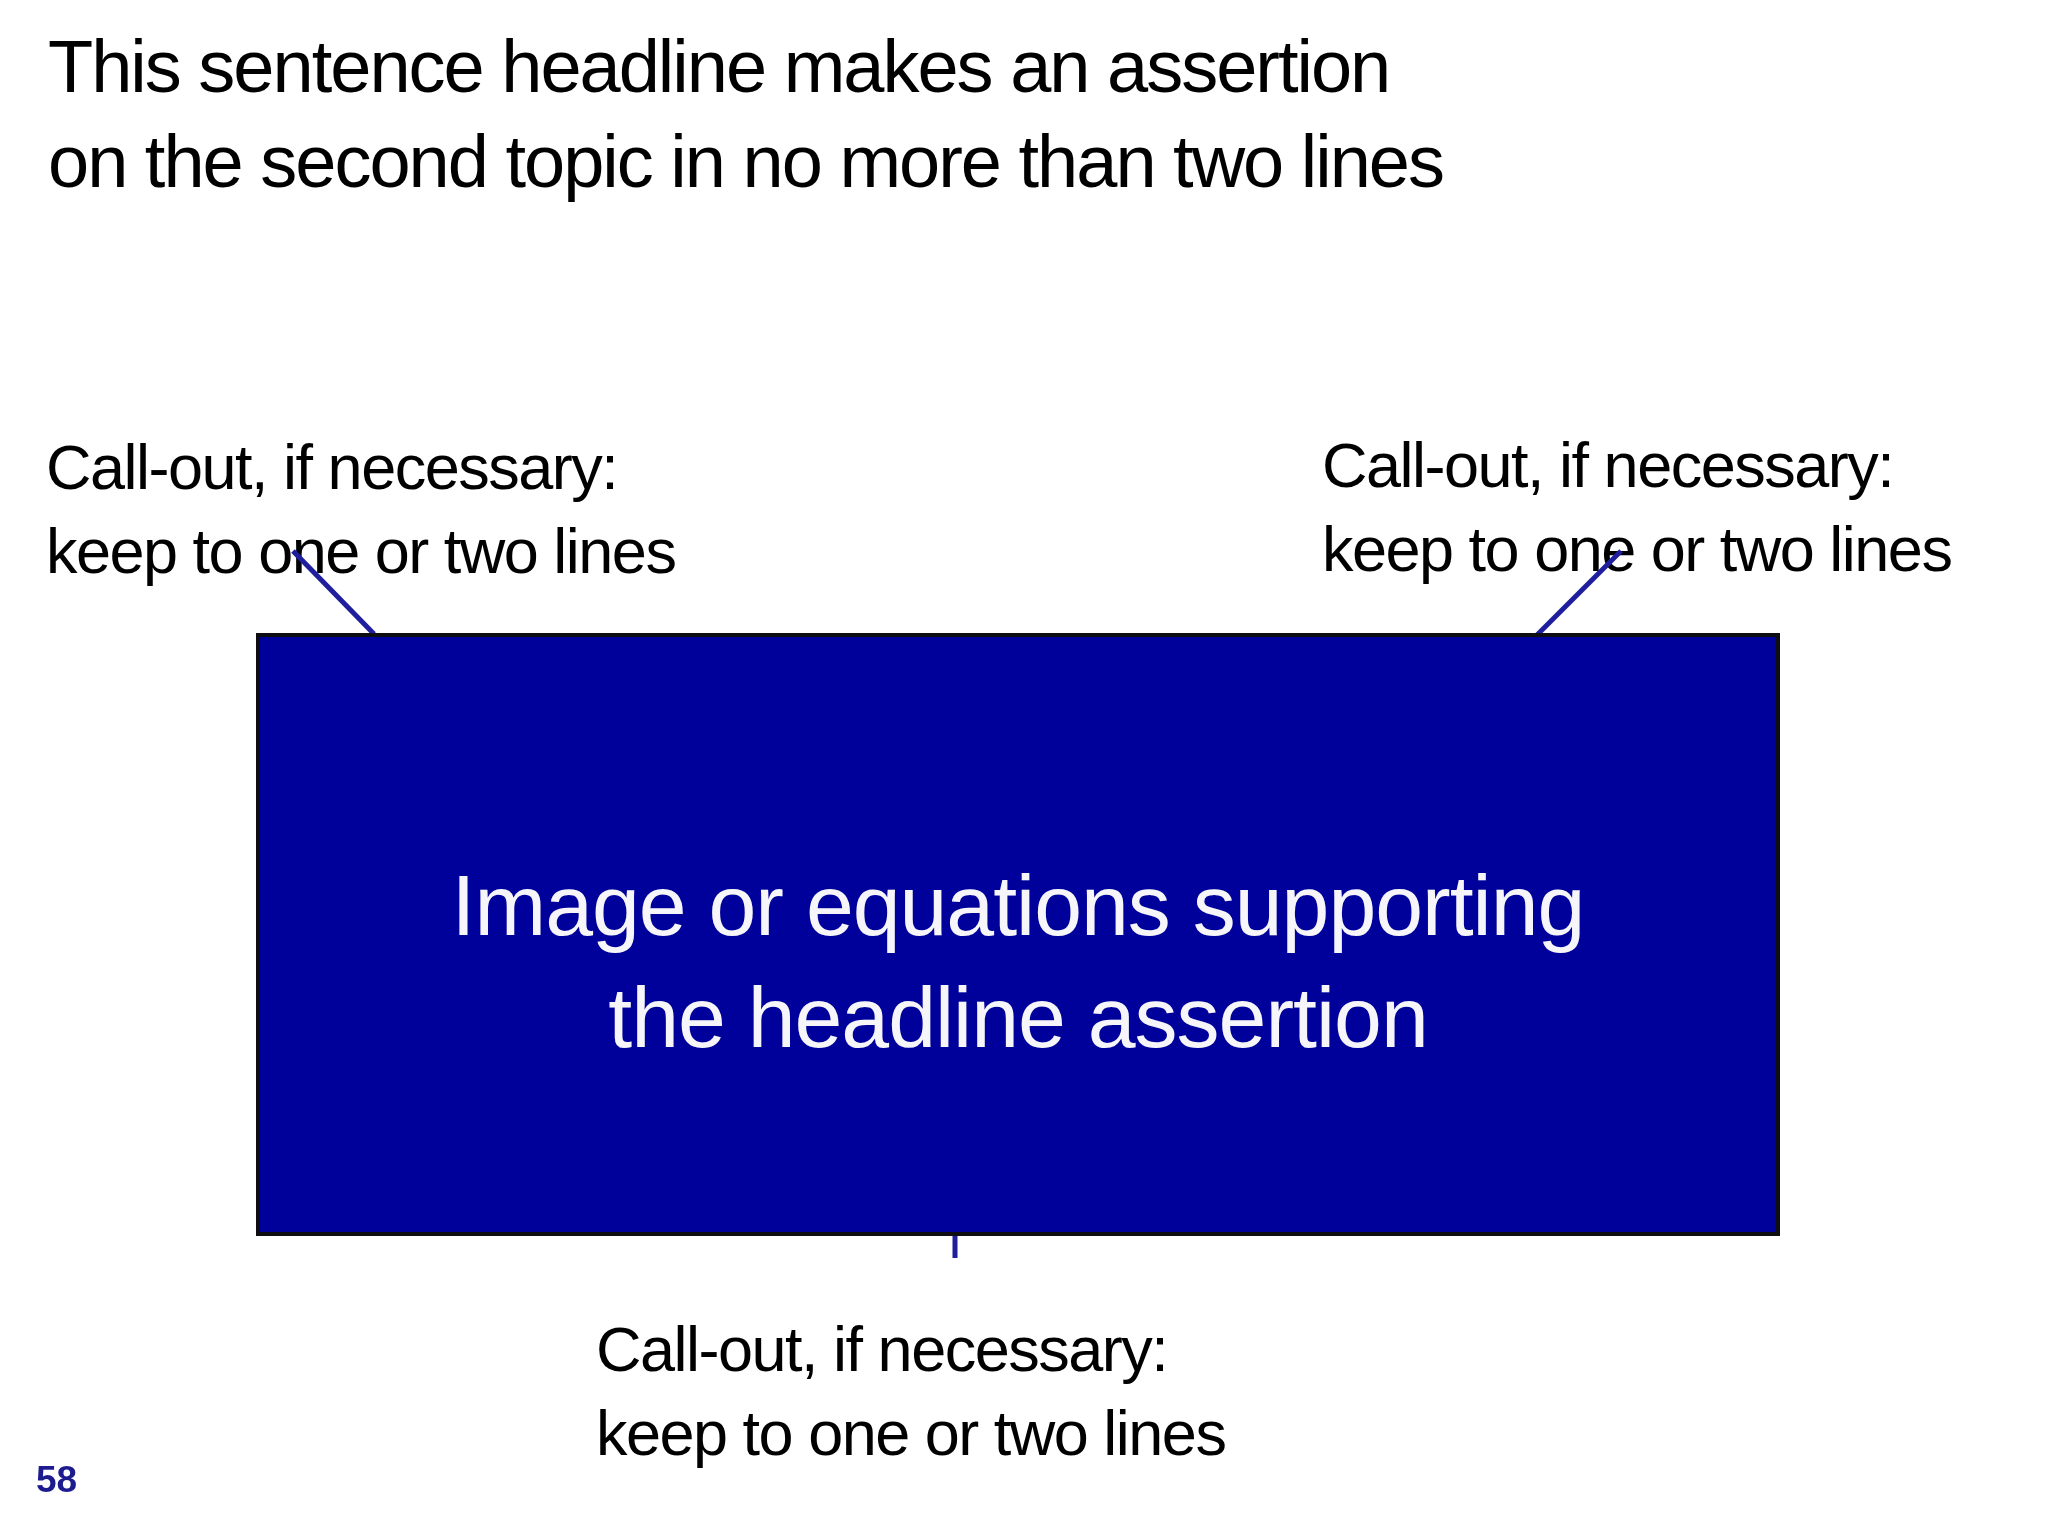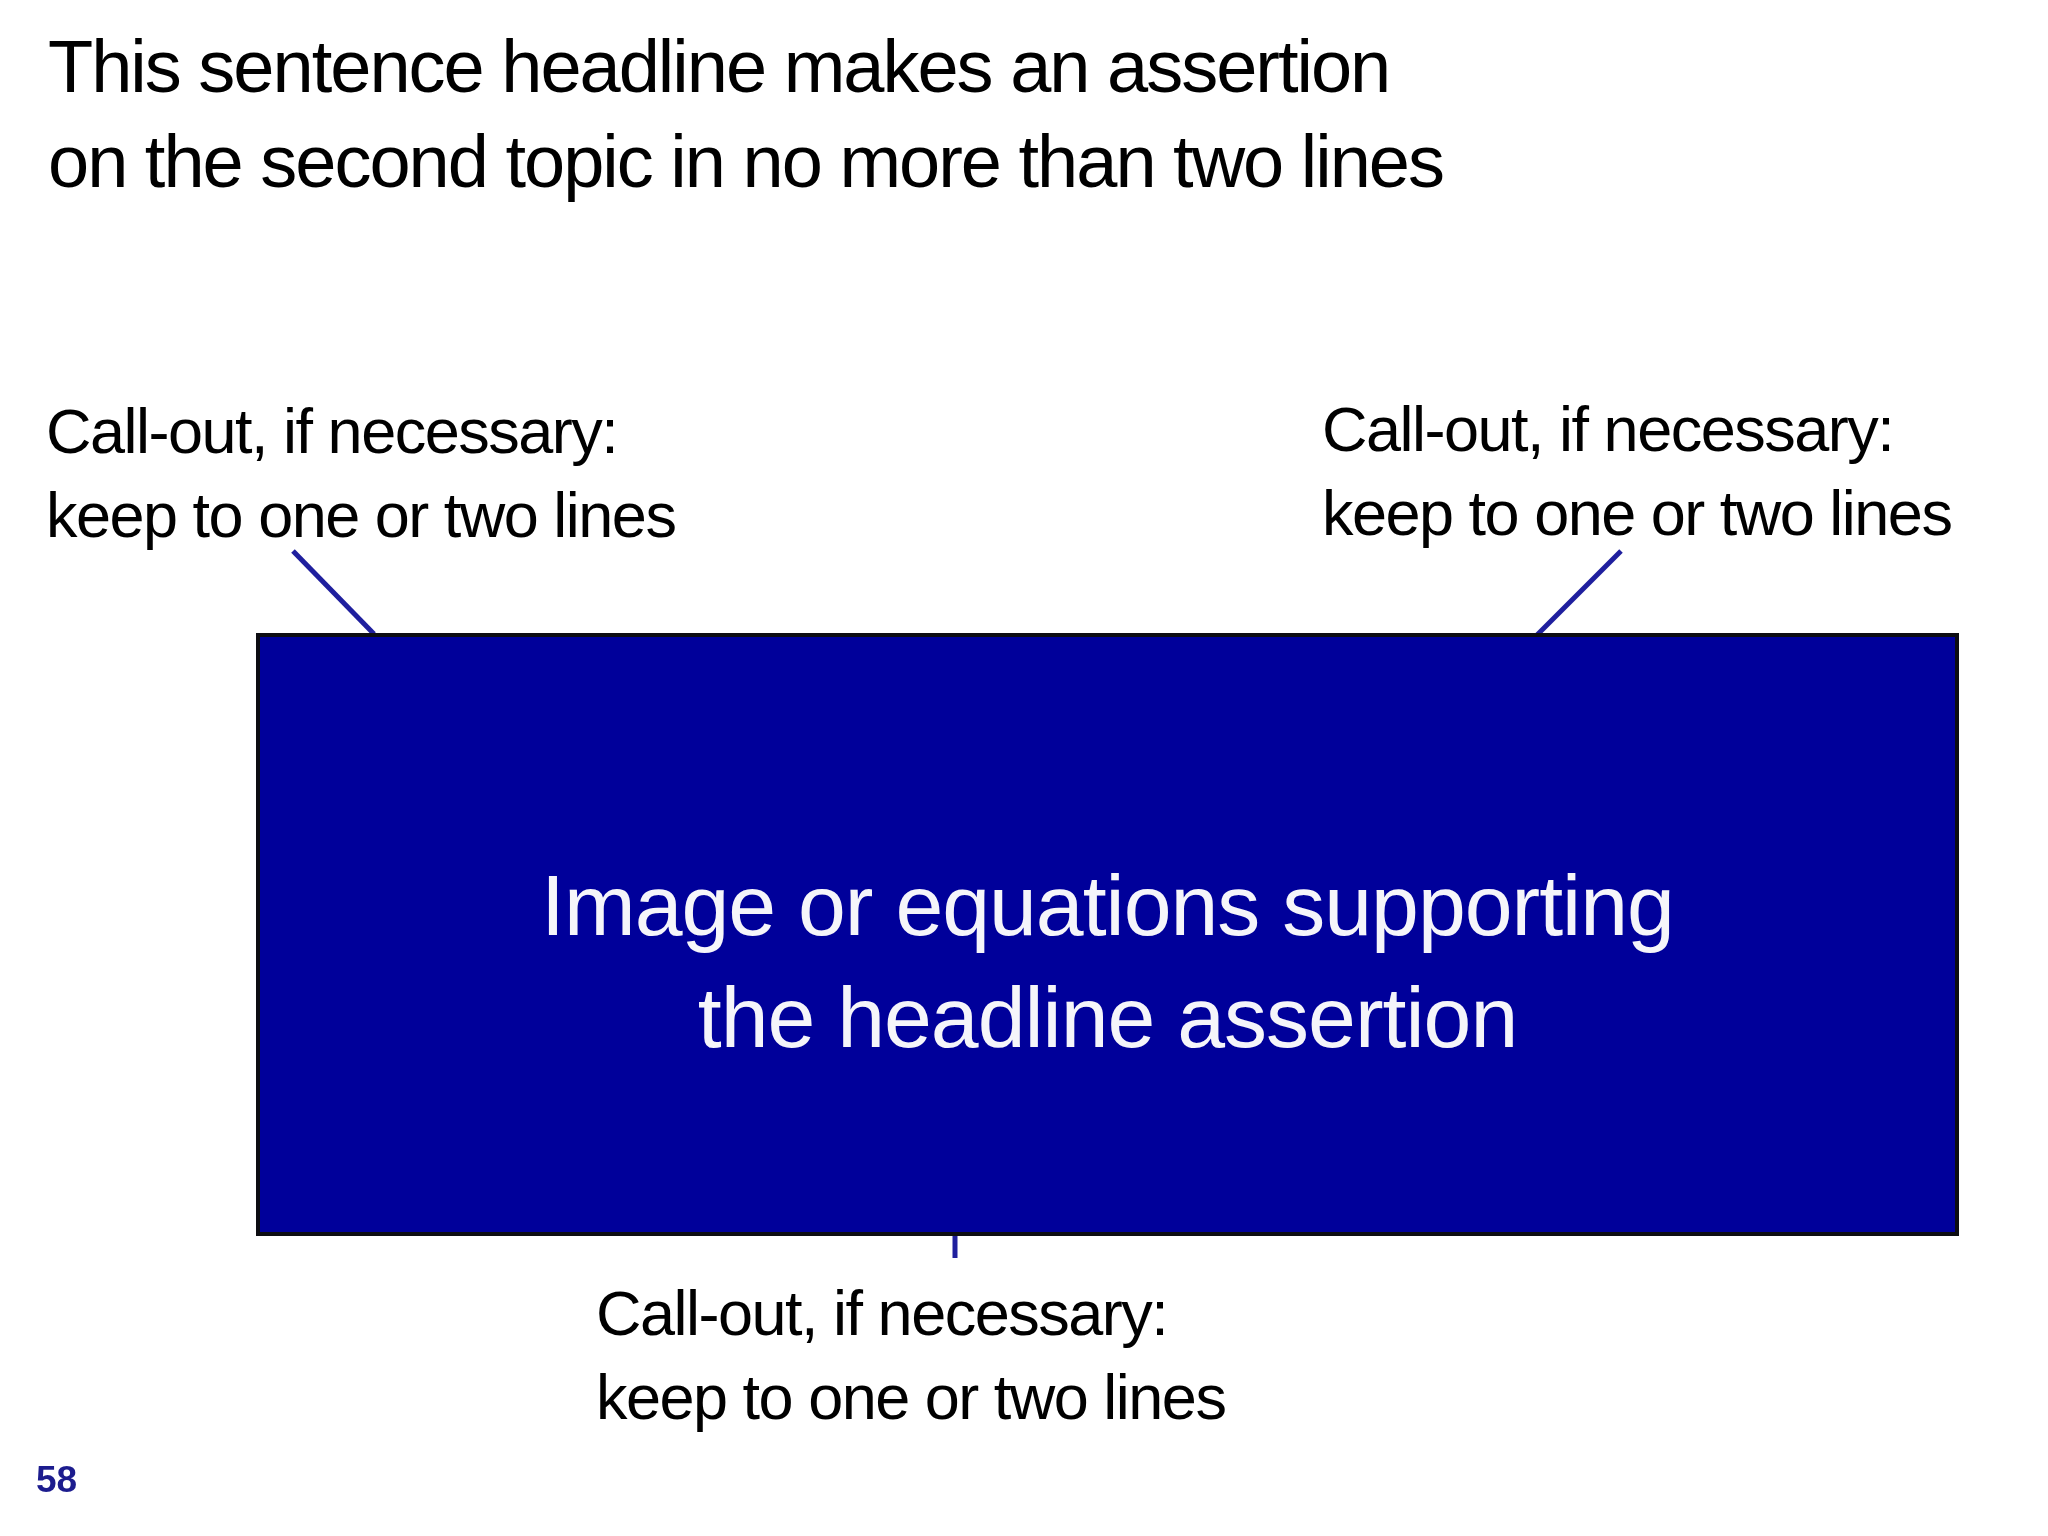--- a/index.html
+++ b/index.html
@@ -20,29 +20,30 @@
     line-height: 1.28;
     letter-spacing: -2px;
     white-space: pre-line;
   }
   .callout {
     position: absolute;
     font-size: 63px;
     line-height: 1.33;
     letter-spacing: -1.5px;
     white-space: pre-line;
+    margin-top: 36px;
   }
   .callout.top-left  { left: 46px;   top: 390px; }
   .callout.top-right { left: 1322px; top: 388px; }
   .callout.bottom    { left: 596px;  top: 1272px; }
   .blue-box {
     position: absolute;
     left: 256px;
     top: 633px;
-    width: 1703px;
+    width: 1524px;
     height: 603px;
     box-sizing: border-box;
     background: var(--color-box_fill, #00009a);
     border: 4px solid var(--color-box_border, #0d0d12);
     display: flex;
     align-items: center;
     justify-content: center;
   }
   .blue-box .label {
     color: var(--color-box_text, #f5f5fa);

